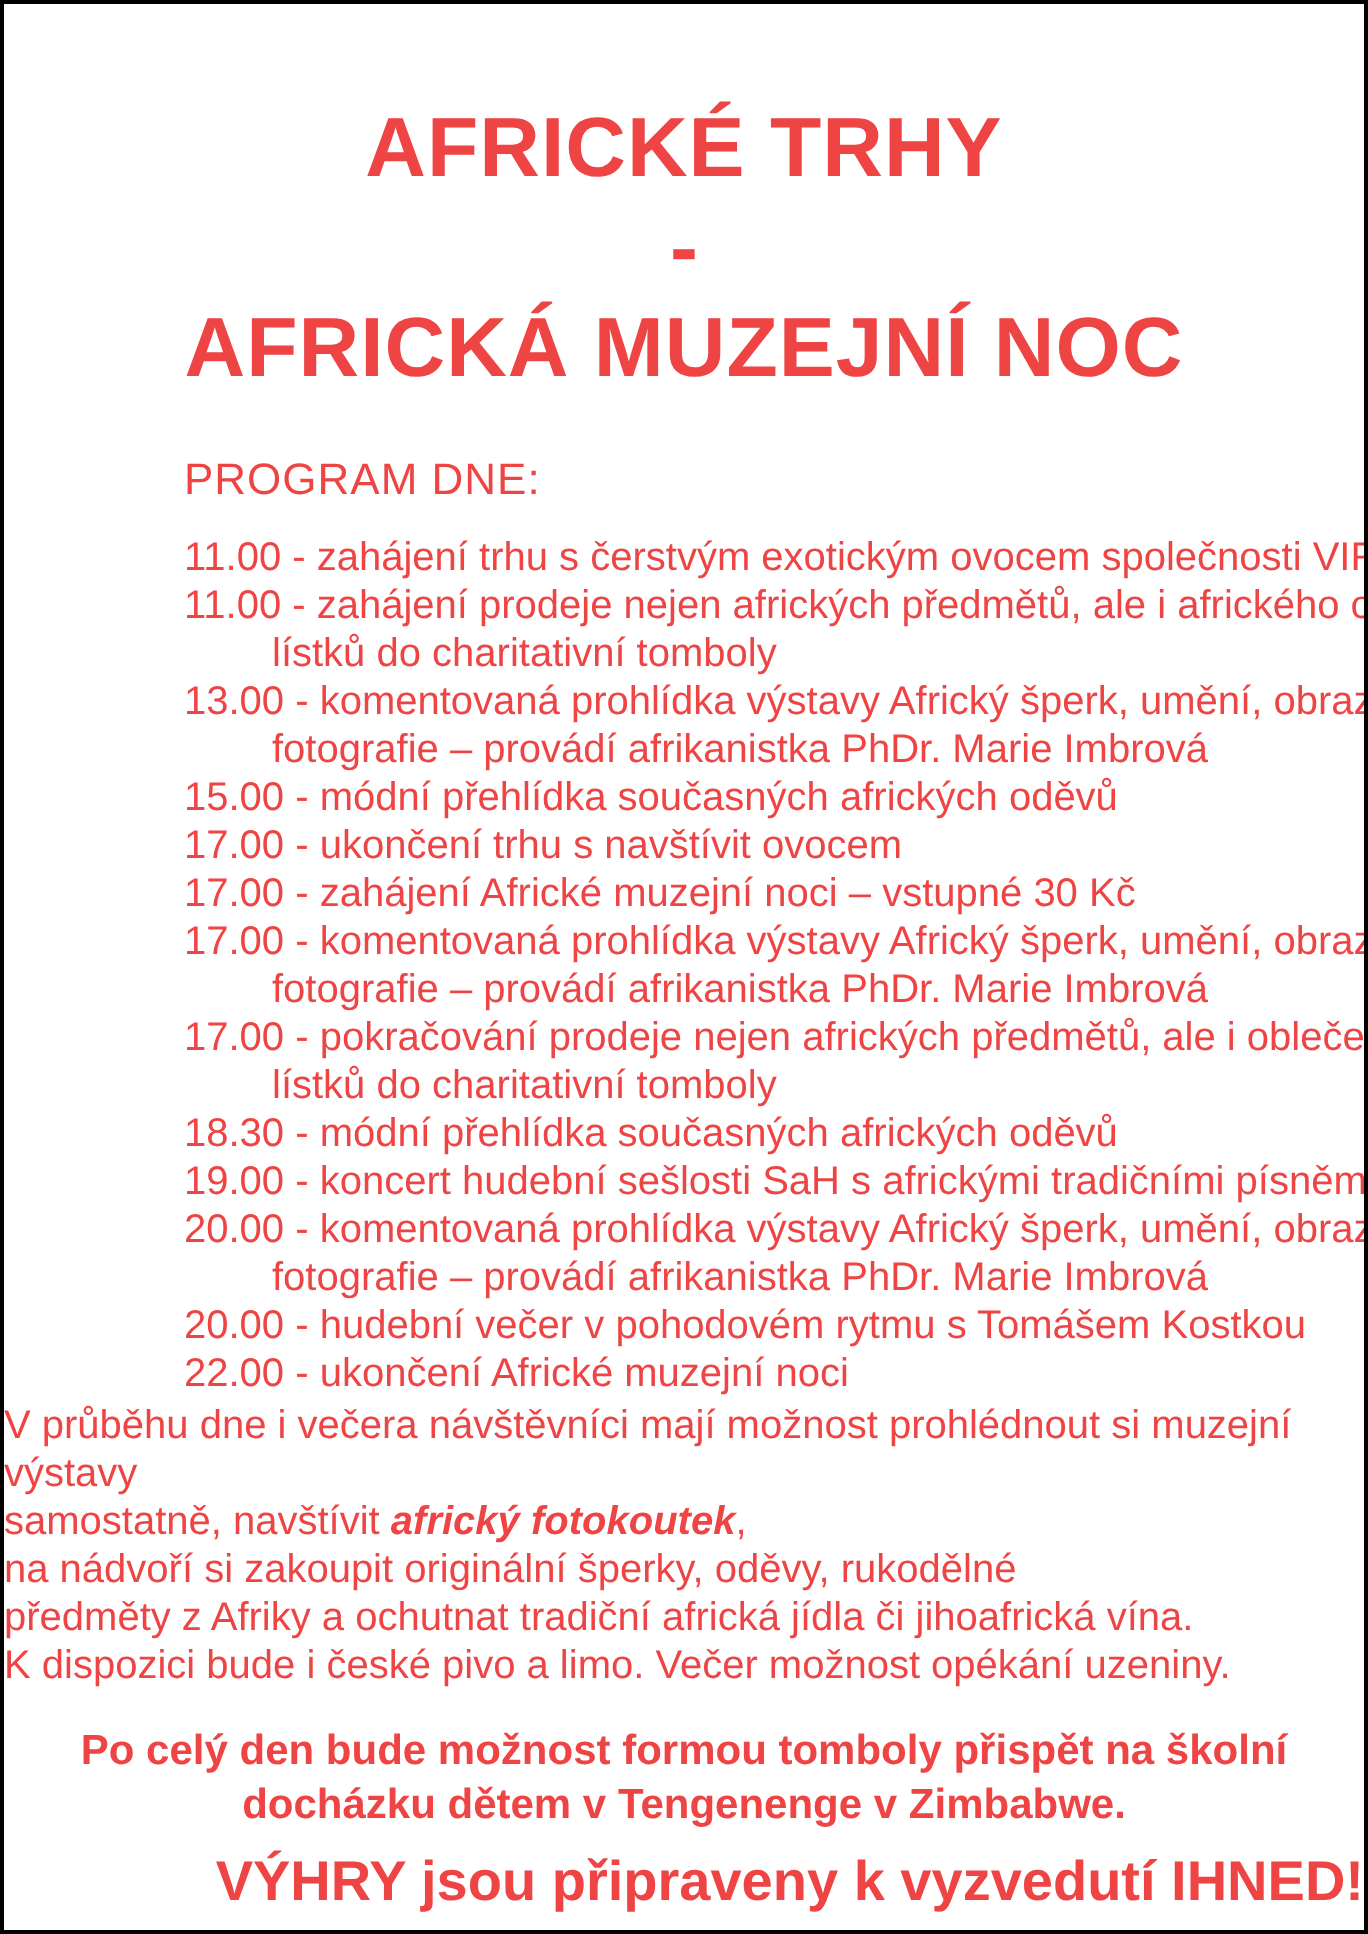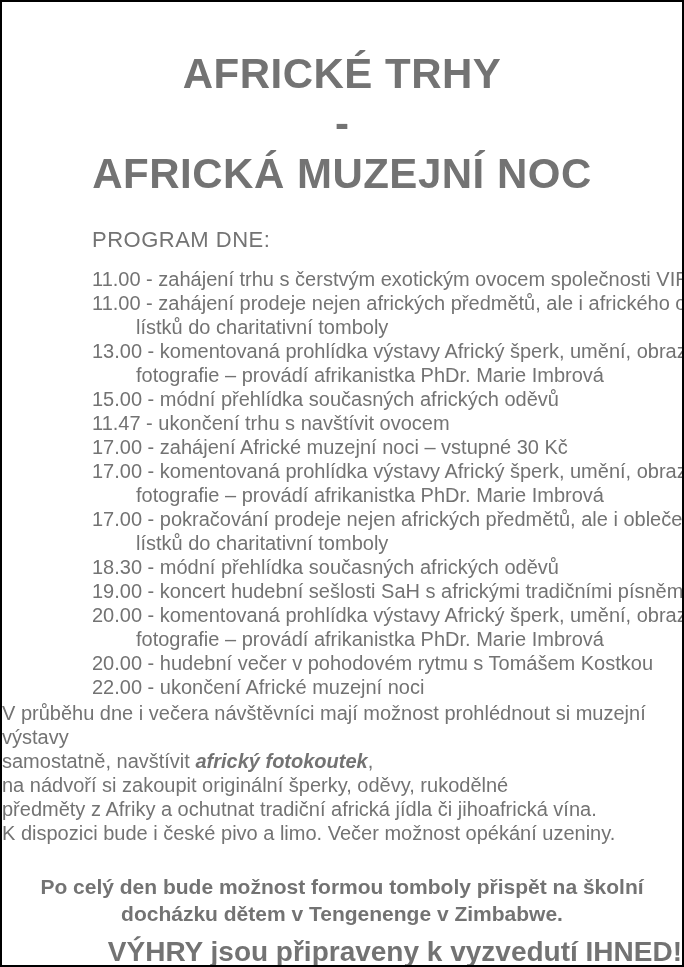--- a/index.html
+++ b/index.html
@@ -3,21 +3,21 @@
 <meta charset="utf-8">
 <style>
   html, body { margin: 0; padding: 0; background: #fff; }
   .page {
     position: relative;
     width: 684px;
     height: 967px;
     box-sizing: border-box;
     border: 2px solid #000000;
     background: #ffffff;
-    color: #737373;
+    color: #ef4444;
     font-family: "Liberation Sans", "DejaVu Sans", sans-serif;
     overflow: hidden;
   }
   .title-block { text-align: center; padding-top: 50px; }
   .title-line {
     font-size: 42px;
     font-weight: bold;
     line-height: 44px;
     letter-spacing: 0.5px;
     white-space: nowrap;
@@ -44,21 +44,21 @@
   .p-line .b { font-weight: normal; }
   .p-cont { margin-left: 44px; white-space: nowrap; }
   .info {
     margin-top: 2px;
     text-align: left;
     font-size: 20px;
     line-height: 24px;
   }
   .info .b { font-weight: bold; font-style: italic; }
   .tombola {
-    margin-top: 28px;
+    margin-top: 17px;
     text-align: center;
     font-size: 21px;
     font-weight: bold;
     line-height: 27px;
   }
   .final-line {
     margin-top: 8px;
     text-align: right;
     font-size: 28px;
     font-weight: bold;
@@ -79,21 +79,21 @@
 
   <div class="program-heading">PROGRAM DNE:</div>
 
   <div class="program-list">
     <div class="p-line"><span class="b">11.00 - zahájení trhu</span><span> s čerstvým exotickým ovocem společnosti VIRUNGA</span></div>
     <div class="p-line"><span class="b">11.00 - zahájení prodeje</span><span> nejen afrických předmětů, ale i afrického oblečení, jídla,</span></div>
     <div class="p-cont">lístků do charitativní tomboly</div>
     <div class="p-line"><span class="b">13.00 - komentovaná prohlídka</span><span> výstavy Africký šperk, umění, obrazy, plastiky,</span></div>
     <div class="p-cont">fotografie – provádí afrikanistka PhDr. Marie Imbrová</div>
     <div class="p-line"><span class="b">15.00 - módní přehlídka</span><span> současných afrických oděvů</span></div>
-    <div class="p-line"><span class="b">11.47 - ukončení trhu</span><span> s navštívit ovocem</span></div>
+    <div class="p-line"><span class="b">17.00 - ukončení trhu</span><span> s navštívit ovocem</span></div>
     <div class="p-line"><span class="b">17.00 - zahájení Africké muzejní noci – vstupné 30 Kč</span><span></span></div>
     <div class="p-line"><span class="b">17.00 - komentovaná prohlídka</span><span> výstavy Africký šperk, umění, obrazy, plastiky,</span></div>
     <div class="p-cont">fotografie – provádí afrikanistka PhDr. Marie Imbrová</div>
     <div class="p-line"><span class="b">17.00 - pokračování prodeje</span><span> nejen afrických předmětů, ale i oblečení, jídla, vína,</span></div>
     <div class="p-cont">lístků do charitativní tomboly</div>
     <div class="p-line"><span class="b">18.30 - módní přehlídka</span><span> současných afrických oděvů</span></div>
     <div class="p-line"><span class="b">19.00 - koncert hudební sešlosti SaH</span><span> s africkými tradičními písněmi</span></div>
     <div class="p-line"><span class="b">20.00 - komentovaná prohlídka</span><span> výstavy Africký šperk, umění, obrazy, plastiky,</span></div>
     <div class="p-cont">fotografie – provádí afrikanistka PhDr. Marie Imbrová</div>
     <div class="p-line"><span class="b">20.00 - hudební večer v pohodovém rytmu s Tomášem Kostkou</span><span></span></div>

